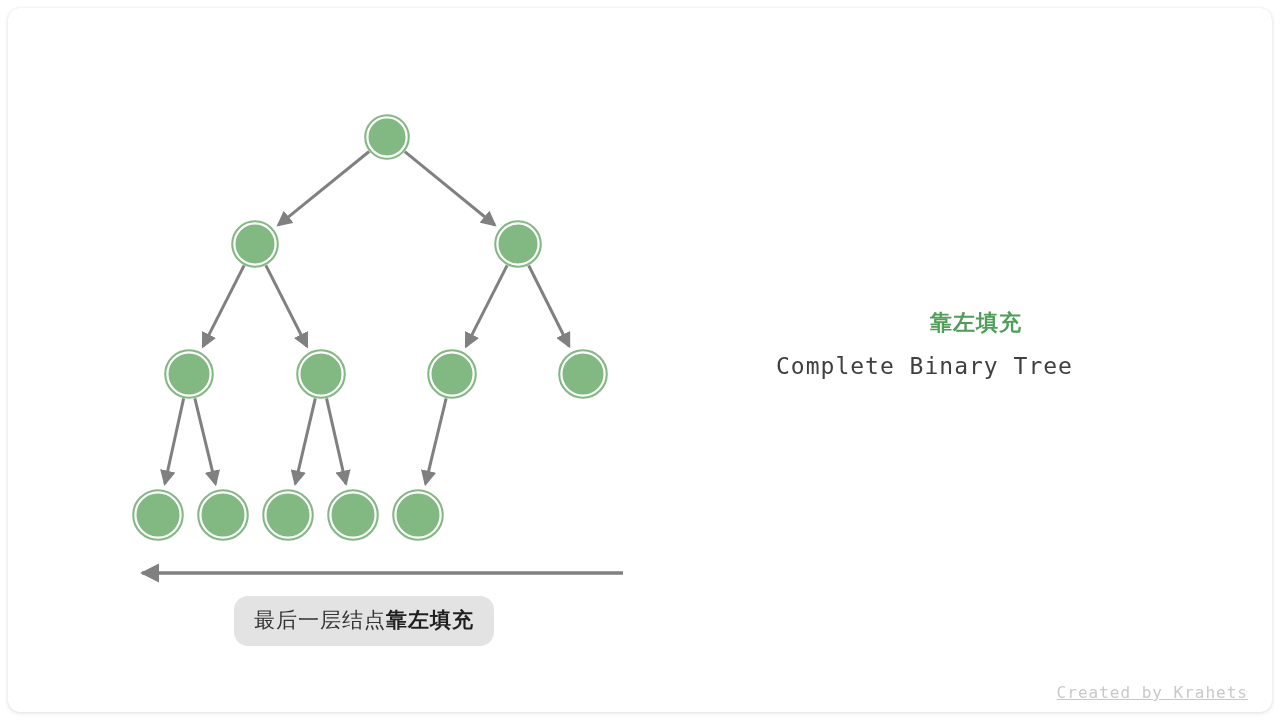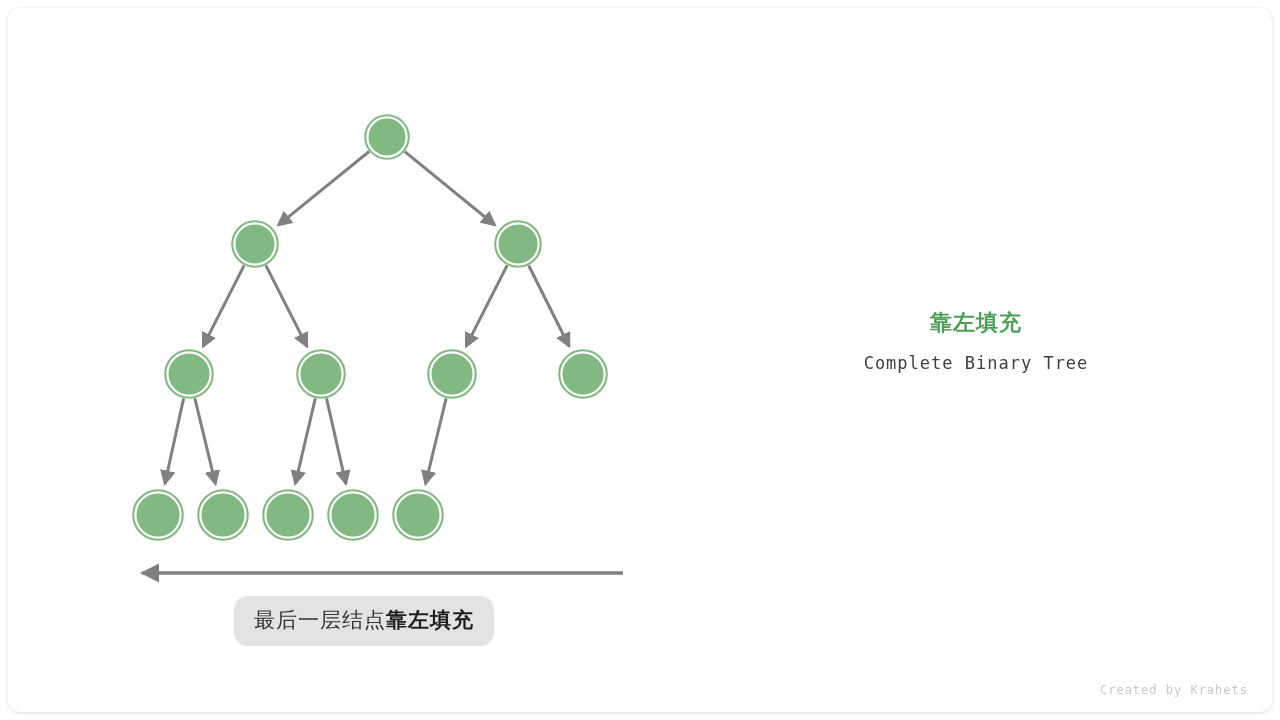--- a/index.html
+++ b/index.html
@@ -47,23 +47,22 @@
     font-weight: bold;
     color: #4e9e58;
     letter-spacing: 1px;
     white-space: nowrap;
   }
   .panel-subtitle {
     position: absolute;
     left: 768px;
     top: 345px;
     width: 400px;
-    text-align: center;
     font-family: "DejaVu Sans Mono", "Liberation Mono", monospace;
-    font-size: 17px;
+    font-size: 23px;
     color: #3f3f3f;
     letter-spacing: 1px;
     white-space: nowrap;
   }
   .caption-pill {
     position: absolute;
     left: 226px;
     top: 588px;
     padding: 10px 20px 12px 20px;
     background: #e3e3e3;
@@ -77,24 +76,25 @@
     font-weight: bold;
     color: #1f1f1f;
   }
   .watermark {
     position: absolute;
     left: 1000px;
     top: 675px;
     width: 240px;
     text-align: right;
     font-family: "DejaVu Sans Mono", "Liberation Mono", monospace;
-    font-size: 12px;
+    font-size: 16px;
     color: #c9c9c9;
     letter-spacing: 1px;
     white-space: nowrap;
+    text-decoration: underline;
   }
 </style>
 </head>
 <body>
 
 <div id="stage">
   <div id="card">
 
     <svg id="diagram" viewBox="0 0 1280 720">
       <defs>

